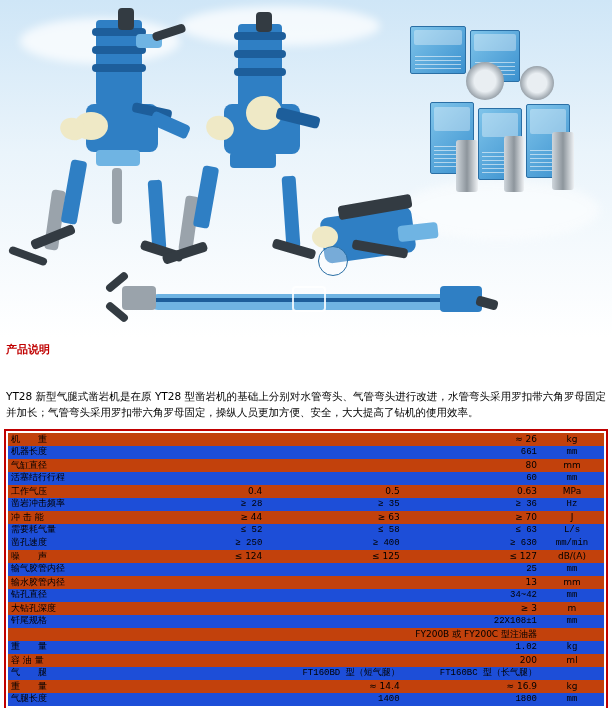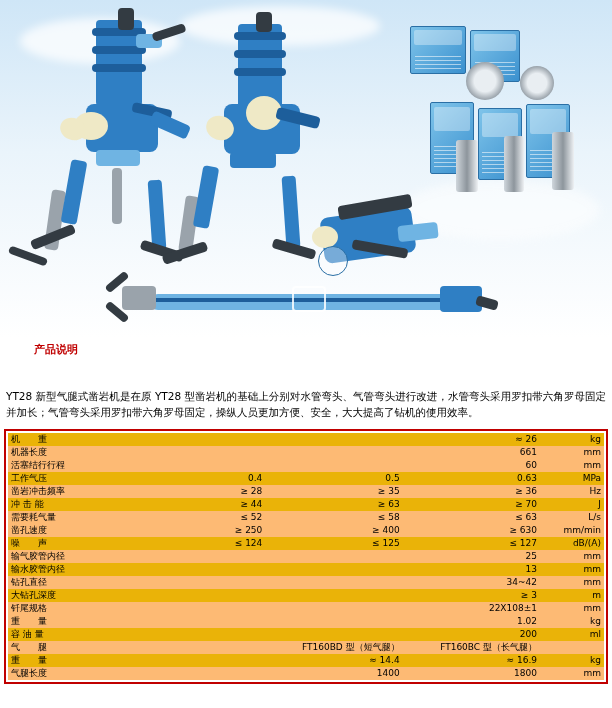--- a/index.html
+++ b/index.html
@@ -62,21 +62,20 @@
     background: repeating-linear-gradient(180deg, rgba(255,255,255,.55) 0 1.5px, transparent 1.5px 4px);
   }
 
   
   .desc-wrap { padding: 4px 6px 2px 6px; }
   .desc-title {
     color:#c00000;
     font-weight:bold;
     font-size:11px;
     margin-bottom:2px;
-    margin-left:28px;
   }
   .desc-body {
     font-size:10.5px;
     line-height:1.5;
     text-align:justify;
     color:#000;
     margin-top:32px;
   }
 
   
@@ -92,24 +91,24 @@
     table-layout: fixed;
   }
   table.spec td {
     padding: 1px 3px;
     height: 13px;
     line-height: 11px;
     vertical-align: middle;
     white-space: nowrap;
     overflow: hidden;
   }
-  tr.alt td { background:#eab308; }
-  tr.norm td { background:#fdba74; }
+  tr.alt td { background:#c2410c; }
+  tr.norm td { background:#1d4ed8;font-family:Liberation Mono, monospace; }
   td.label { width: 120px; text-align: left; padding-left: 22px; }
-  td.unit  { width: 64px; text-align: right; padding-left: 8px; }
+  td.unit  { width: 64px; text-align: center; padding-left: 8px; }
   td.v { text-align:right; }
 </style>
 </head>
 <body>
 
 <div class="photo-area">
 
   <div class="sky-cloud" style="left:20px;top:18px;width:160px;height:46px;"></div>
   <div class="sky-cloud" style="left:180px;top:6px;width:200px;height:40px;"></div>
   <div class="sky-cloud" style="left:400px;top:180px;width:200px;height:60px;opacity:.7;"></div>
@@ -217,20 +216,25 @@
         <tr class="alt">
           <td class="label">机　　重</td>
           <td class="v" colspan="3">≈ 26</td>
           <td class="unit">kg</td>
         </tr>
         <tr class="norm">
           <td class="label">机器长度</td>
           <td class="v" colspan="3">661</td>
           <td class="unit">mm</td>
         </tr>
+        <tr class="alt">
+          <td class="label">气缸直径</td>
+          <td class="v" colspan="3">80</td>
+          <td class="unit">mm</td>
+        </tr>
         <tr class="norm">
           <td class="label">活塞结行行程</td>
           <td class="v" colspan="3">60</td>
           <td class="unit">mm</td>
         </tr>
         <tr class="alt">
           <td class="label">工作气压</td>
           <td class="v">0.4</td>
           <td class="v">0.5</td>
           <td class="v">0.63</td>
@@ -289,20 +293,25 @@
         <tr class="alt">
           <td class="label">大钻孔深度</td>
           <td class="v" colspan="3">≥ 3</td>
           <td class="unit">m</td>
         </tr>
         <tr class="norm">
           <td class="label">钎尾规格</td>
           <td class="v" colspan="3">22X108±1</td>
           <td class="unit">mm</td>
         </tr>
+        <tr class="alt">
+          <td class="label"></td>
+          <td class="v" colspan="3">FY200B 或 FY200C 型注油器</td>
+          <td class="unit"></td>
+        </tr>
         <tr class="norm">
           <td class="label">重　　量</td>
           <td class="v" colspan="3">1.02</td>
           <td class="unit">kg</td>
         </tr>
         <tr class="alt">
           <td class="label">容 油 量</td>
           <td class="v" colspan="3">200</td>
           <td class="unit">ml</td>
         </tr>

